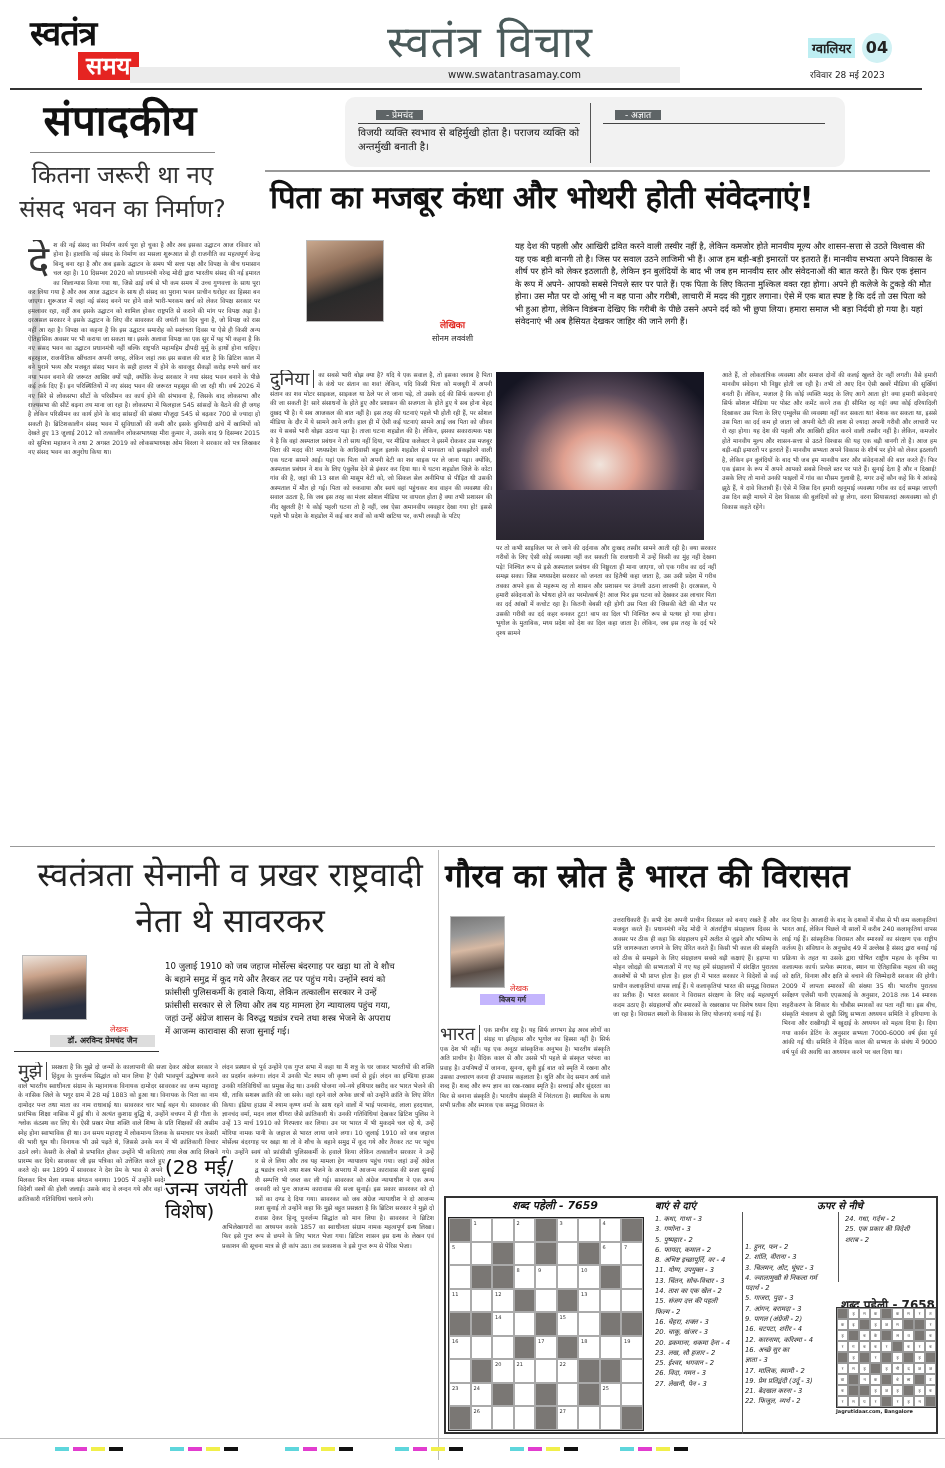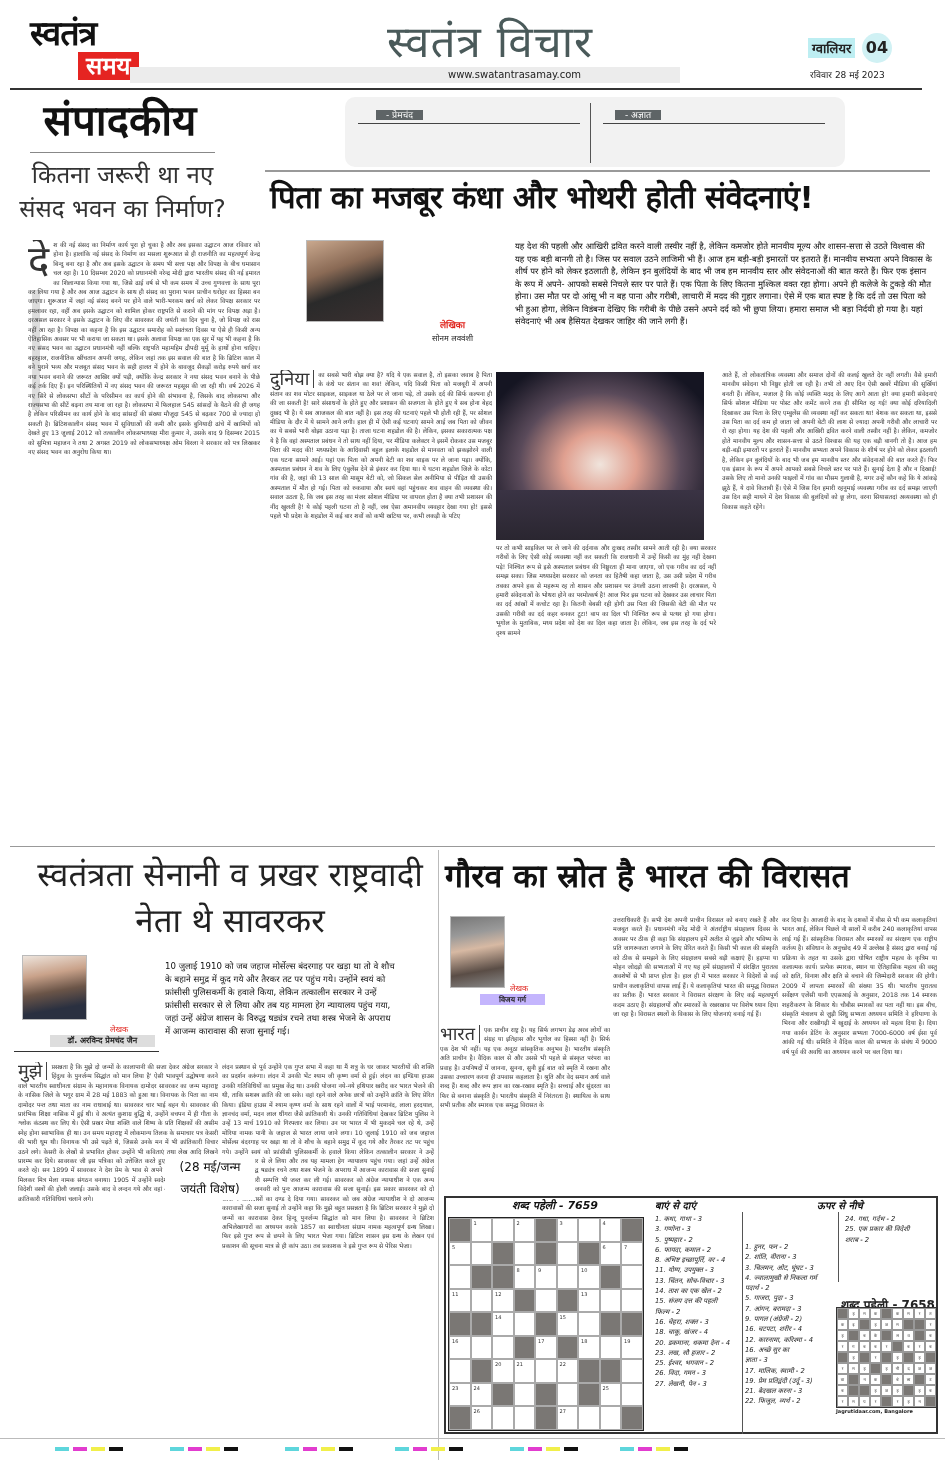--- a/index.html
+++ b/index.html
@@ -48,21 +48,21 @@
   .hr-sec { left: 10px; top: 846px; width: 925px; height: 1px; background: #999; }
   
   .headline2 { left: 20px; top: 852px; width: 420px; font-size: 33px; line-height: 46px; color: #222; text-align: center; }
   .photo2 { left: 22px; top: 955px; width: 65px; height: 65px; background: linear-gradient(170deg, #ede4dc 0%, #c9a28a 30%, #6b5548 55%, #2a3040 80%); }
   .author2-role { left: 110px; top: 1023px; color: #e0251e; font-size: 8px; }
   .author2-name { left: 50px; top: 1035px; width: 105px; background: #ddd; font-size: 8px; font-weight: bold; text-align: center; line-height: 12px; }
   .author2-rule { left: 14px; top: 1051px; width: 145px; height: 1px; background: #333; }
   .sav-intro { left: 165px; top: 960px; width: 232px; font-size: 8.6px; line-height: 13px; color: #111; }
   .sav-col1 { left: 18px; top: 1062px; width: 200px; height: 405px; }
   .sav-col2 { left: 222px; top: 1062px; width: 212px; height: 405px; }
-  .jayanti { left: 165px; top: 1156px; width: 90px; font-size: 12px; line-height: 22px; color: #111; text-align: center; background: #fff; }
+  .jayanti { left: 165px; top: 1156px; width: 90px; font-size: 20px; line-height: 22px; color: #111; background: #fff; }
   .vline { left: 438px; top: 850px; width: 1px; height: 610px; background: #bbb; }
   
   .headline3 { left: 445px; top: 852px; width: 495px; font-size: 32px; font-weight: bold; line-height: 48px; color: #111; white-space: nowrap; }
   .photo3 { left: 450px; top: 916px; width: 55px; height: 72px; background: linear-gradient(170deg, #777 0%, #999 25%, #d7b9a3 45%, #5a4d46 75%, #888 100%); }
   .author3-role { left: 510px; top: 982px; color: #e0251e; font-size: 8px; }
   .author3-name { left: 480px; top: 994px; width: 65px; background: #c4b5fd; font-size: 7.5px; font-weight: bold; text-align: center; line-height: 11px; }
   .vir-col1 { left: 440px; top: 1025px; width: 170px; height: 178px; }
   .vir-col2 { left: 613px; top: 915px; width: 165px; height: 280px; }
   .vir-col3 { left: 782px; top: 915px; width: 155px; height: 280px; }
   
@@ -103,20 +103,21 @@
 <div class="abs ed-stripe"></div>
 <div class="abs ed-text body-text">
   <span class="dropcap">दे</span>
   <span>श की नई संसद का निर्माण कार्य पूरा हो चुका है और अब इसका उद्घाटन आज रविवार को होना है। हालांकि नई संसद के निर्माण का मसला शुरूआत से ही राजनीति का महत्वपूर्ण केन्द्र बिन्दु बना रहा है और अब इसके उद्घाटन के समय भी सत्ता पक्ष और विपक्ष के बीच घमासान चल रहा है। 10 दिसम्बर 2020 को प्रधानमंत्री नरेन्द्र मोदी द्वारा भारतीय संसद की नई इमारत का शिलान्यास किया गया था, जिसे ढाई वर्ष से भी कम समय में उच्च गुणवत्ता के साथ पूरा कर लिया गया है और अब आज उद्घाटन के साथ ही संसद का पुराना भवन प्राचीन धरोहर का हिस्सा बन जाएगा। शुरूआत में जहां नई संसद बनने पर होने वाले भारी-भरकम खर्च को लेकर विपक्ष सरकार पर हमलावर रहा, वहीं अब इसके उद्घाटन को शामिल होकर राष्ट्रपति से कराने की मांग पर विपक्ष अड़ा है। दरअसल सरकार ने इसके उद्घाटन के लिए वीर सावरकर की जयंती का दिन चुना है, जो विपक्ष को रास नहीं आ रहा है। विपक्ष का कहना है कि इस उद्घाटन समारोह को स्वतंत्रता दिवस या ऐसे ही किसी अन्य ऐतिहासिक अवसर पर भी कराया जा सकता था। इसके अलावा विपक्ष का एक सुर में यह भी कहना है कि नए संसद भवन का उद्घाटन प्रधानमंत्री नहीं बल्कि राष्ट्रपति महामहिम द्रौपदी मुर्मू के हाथों होना चाहिए। बहरहाल, राजनीतिक खींचतान अपनी जगह, लेकिन जहां तक इस सवाल की बात है कि ब्रिटिश काल में बने पुराने भव्य और मजबूत संसद भवन के सही हालत में होने के बावजूद सैकड़ों करोड़ रुपये खर्च कर नया भवन बनाने की जरूरत आखिर क्यों पड़ी, क्योंकि केन्द्र सरकार ने नया संसद भवन बनाने के पीछे कई तर्क दिए हैं। इन परिस्थितियों में नए संसद भवन की जरूरत महसूस की जा रही थी। वर्ष 2026 में नए सिरे से लोकसभा सीटों के परिसीमन का कार्य होने की संभावना है, जिसके बाद लोकसभा और राज्यसभा की सीटें बढ़ना तय माना जा रहा है। लोकसभा में फिलहाल 545 सांसदों के बैठने की ही जगह है लेकिन परिसीमन का कार्य होने के बाद सांसदों की संख्या मौजूदा 545 से बढ़कर 700 से ज्यादा हो सकती है। ब्रिटिशकालीन संसद भवन में सुविधाओं की कमी और इसके बुनियादी ढांचे में खामियों को देखते हुए 13 जुलाई 2012 को तत्कालीन लोकसभाध्यक्ष मीरा कुमार ने, उसके बाद 9 दिसम्बर 2015 को सुमित्रा महाजन ने तथा 2 अगस्त 2019 को लोकसभाध्यक्ष ओम बिरला ने सरकार को पत्र लिखकर नए संसद भवन का अनुरोध किया था।</span>
 </div>
 
 <div class="abs quote-box"></div>
 <div class="abs" style="left:358px; top:103px; width:222px;">
   <span class="quote-tag" style="margin-left:18px;">- प्रेमचंद</span>
   <div class="quote-rule" style="margin:1px 0 2px;"></div>
+  <div class="quote-text">विजयी व्यक्ति स्वभाव से बहिर्मुखी होता है। पराजय व्यक्ति को अन्तर्मुखी बनाती है।</div>
 </div>
 <div class="abs quote-divider"></div>
 <div class="abs" style="left:603px; top:103px; width:222px;">
   <span class="quote-tag" style="margin-left:12px;">- अज्ञात</span>
   <div class="quote-rule" style="margin:1px 0 2px;"></div>
 </div>
 <div class="abs hr-mid"></div>
 
 <div class="abs headline1">पिता का मजबूर कंधा और भोथरी होती संवेदनाएं!</div>
 <div class="abs photo photo1"></div>
@@ -255,21 +256,21 @@
       <div>3. गणोना - 3</div>
       <div>5. पुष्पहार - 2</div>
       <div>6. फायदा, कमाल - 2</div>
       <div>8. अभिष्ट इच्छापूर्ति, वर - 4</div>
       <div>11. योग्य, उपयुक्त - 3</div>
       <div>13. चिंतन, सोच-विचार - 3</div>
       <div>14. ताश का एक खेल - 2</div>
       <div>15. संजय दत्त की पहली</div>
       <div>     फिल्म - 2</div>
       <div>16. चेहरा, शक्ल - 3</div>
-      <div>18. चाकू, खंजर - 4</div>
+      <div>20. चाकू, खंजर - 3</div>
       <div>20. डकमाना, धकमा देना - 4</div>
       <div>23. लख, सौ हजार - 2</div>
       <div>25. ईश्वर, भगवान - 2</div>
       <div>26. विदा, गमन - 3</div>
       <div>27. लेखनी, पेन - 3</div>
     </div>
 </div>
 <div class="abs" style="left:742px; top:1212px; width:1px; height:222px; background:#555;"></div>
 <div class="abs" style="left:745px; top:1198px; width:190px;">
   <div class="clue-head" style="text-align:center; line-height:16px;">ऊपर से नीचे</div>

